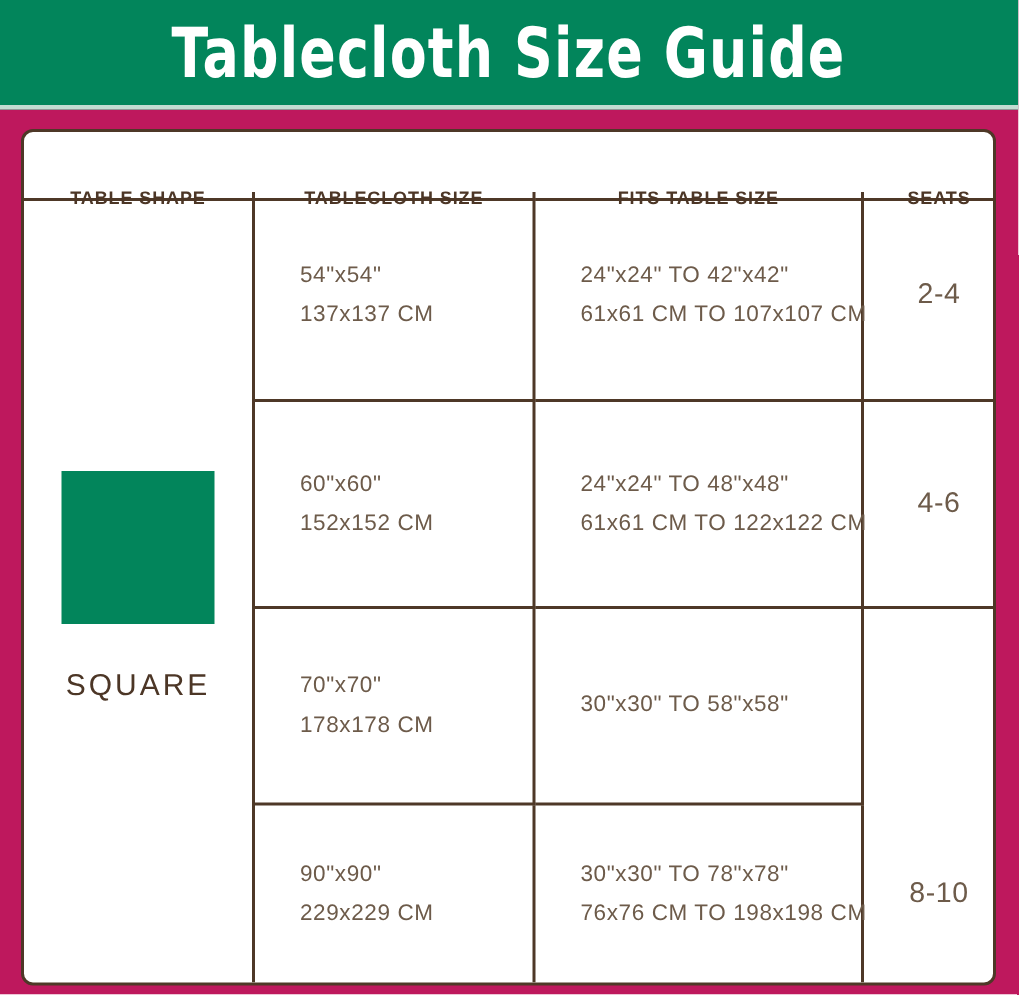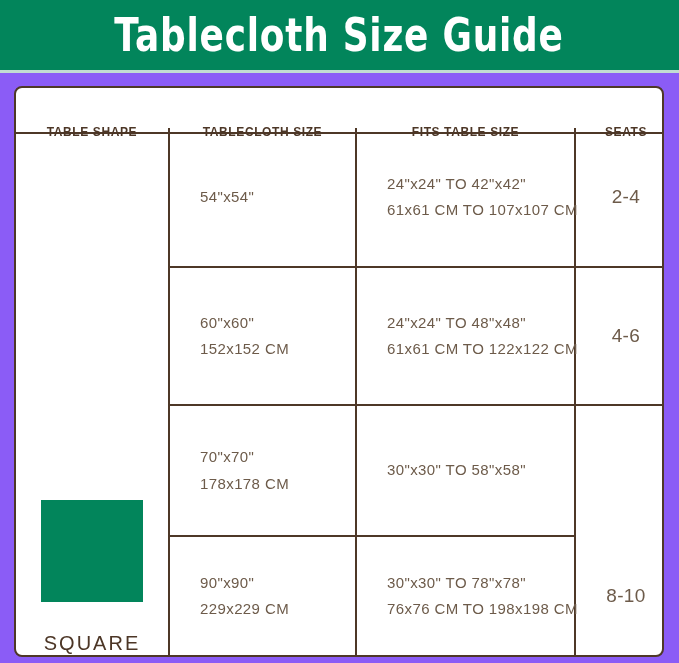--- a/index.html
+++ b/index.html
@@ -1,16 +1,16 @@
 <!DOCTYPE html>
 <html><head>
 <meta charset="utf-8">
 <style>
   html,body{margin:0;padding:0;background:#ffffff;}
-  .stage{position:relative;width:679px;height:663px;background:#8b5cf6;overflow:hidden;
+  .stage{position:relative;width:679px;height:663px;background:#be185d;overflow:hidden;
          font-family:"Liberation Sans", sans-serif;}
 
   
   .banner{position:absolute;left:0;top:0;width:679px;height:70px;background:#02855B;
           border-bottom:3px solid #C2DCD2;display:flex;align-items:center;justify-content:center;}
   .banner h1{margin:0;color:#FFFFFF;font-family:"DejaVu Sans", sans-serif;font-weight:bold;
              font-size:46px;letter-spacing:1px;transform:scaleX(0.78);transform-origin:center;
              white-space:nowrap;}
 
   
@@ -23,21 +23,21 @@
         display:flex;}
   .no-r{border-right:none;padding-left:14px;}
   .no-b{border-bottom:none;}
   .hdr{align-items:center;justify-content:center;font-weight:bold;font-size:12px;
        color:#4C3626;letter-spacing:0.6px;white-space:nowrap;margin-top:44px;}
   .text-cell{flex-direction:column;justify-content:center;padding-left:30px;
              color:#6D5B4A;font-size:15px;line-height:1.75;letter-spacing:0.4px;white-space:nowrap;}
   .seats-cell{align-items:center;justify-content:center;color:#6D5B4A;font-size:19px;
               letter-spacing:0.4px;}
   .shape-cell{grid-column:1;grid-row:2/6;flex-direction:column;align-items:center;
-              justify-content:flex-end;gap:30px;}
+              justify-content:center;gap:30px;}
   .swatch{width:102px;height:102px;background:#02855B;}
   .shape-label{color:#4C3626;font-size:20px;letter-spacing:2px;font-weight:normal;}
 
   .c1{grid-column:1}.c2{grid-column:2}.c3{grid-column:3}.c4{grid-column:4}
   .r1{grid-row:1}.r2{grid-row:2}.r3{grid-row:3}.r4{grid-row:4}.r5{grid-row:5}
 </style>
 </head>
 <body>
 
 <div class="stage">
@@ -53,20 +53,21 @@
     <div class="cell hdr c2 r1">TABLECLOTH SIZE</div>
     <div class="cell hdr c4 r1 no-r">SEATS</div>
 
     <div class="cell shape-cell no-b">
       <div class="swatch"></div>
       <div class="shape-label">SQUARE</div>
     </div>
 
     <div class="cell text-cell c2 r2">
       <div>54"x54"</div>
+      <div>137x137 CM</div>
     </div>
     <div class="cell text-cell c3 r2">
       <div>24"x24" TO 42"x42"</div>
       <div>61x61 CM TO 107x107 CM</div>
     </div>
     <div class="cell seats-cell c4 r2 no-r">2-4</div>
 
     <div class="cell text-cell c2 r3">
       <div>60"x60"</div>
       <div>152x152 CM</div>

